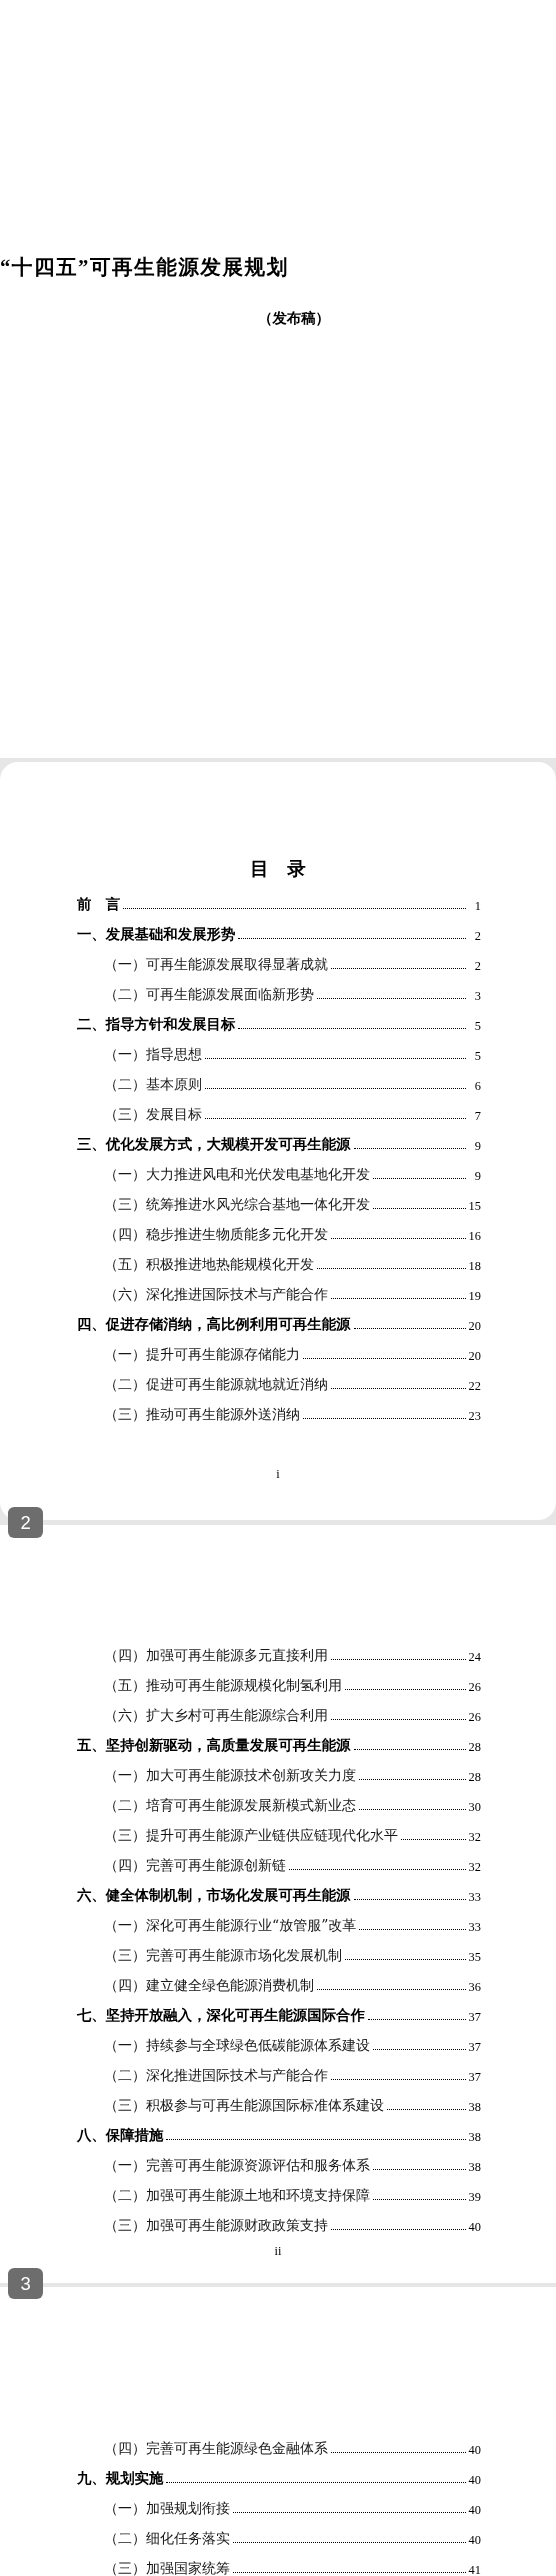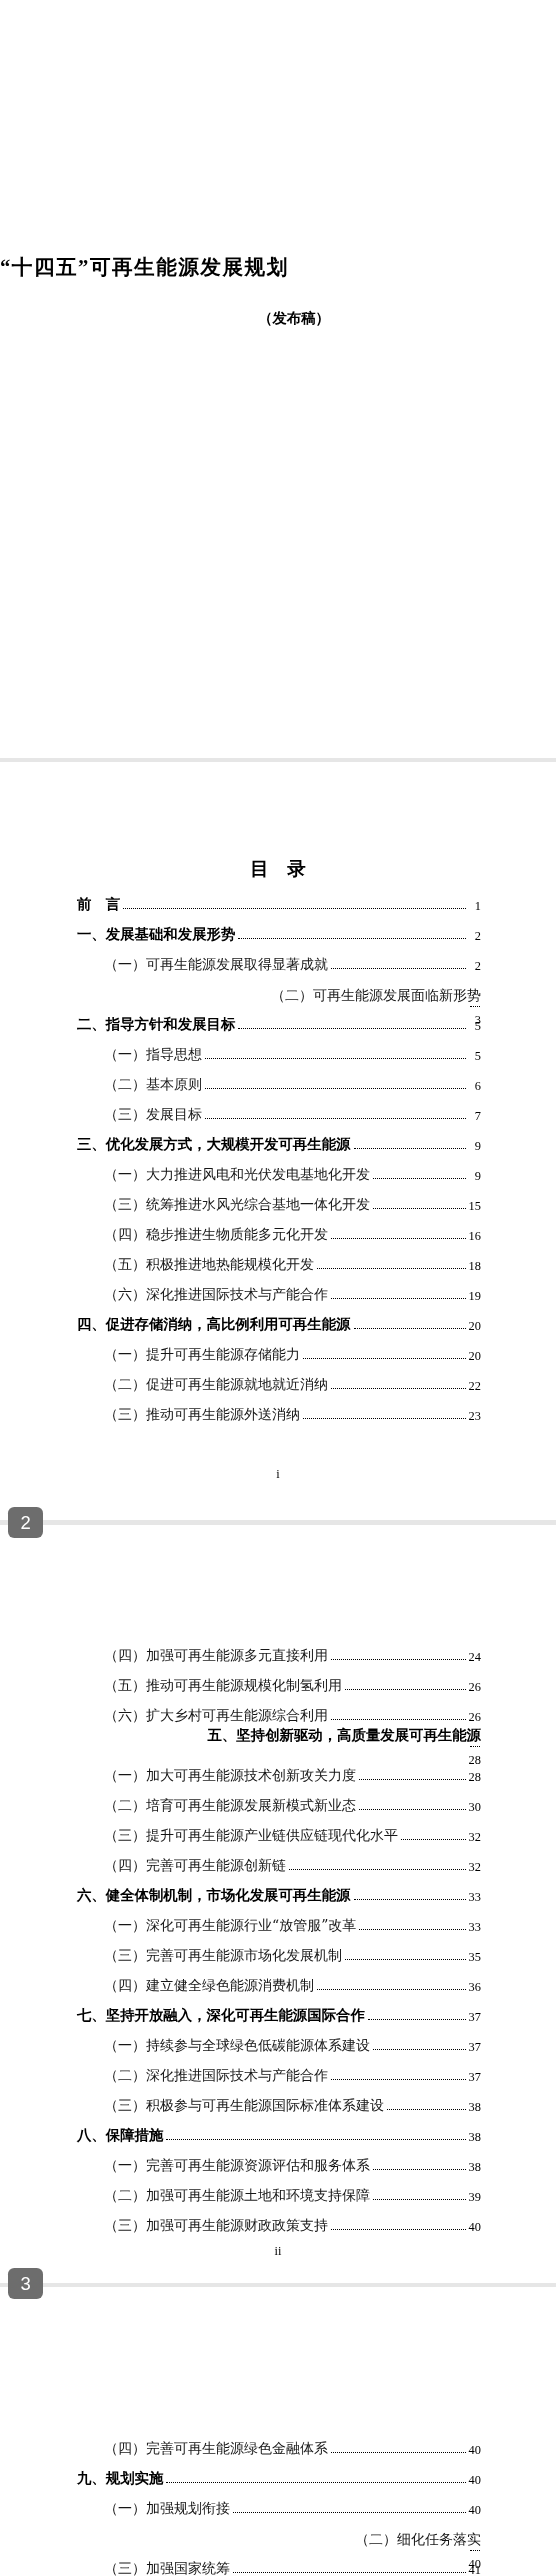--- a/index.html
+++ b/index.html
@@ -13,21 +13,21 @@
     color: #111;
   }
   .page {
     position: absolute;
     left: 0;
     width: 556px;
     height: 758px;
     background: #ffffff;
   }
   .page-1 { top: 0; }
-  .page-2 { top: 762px; }
+  .page-2 { top: 762px; border-radius: 18px; }
   .page-3 { top: 1525px; }
   .page-4 { top: 2287px; }
 
   
   .cover-title {
     position: absolute;
     top: 253px; left: 0; width: 100%;
     text-align: left;
     font-family: "Liberation Serif", serif;
     font-weight: 700;
@@ -128,21 +128,21 @@
     align-items: center;
     justify-content: center;
     font-family: "Liberation Sans", sans-serif;
     font-size: 18.5px;
     color: #ffffff;
     background: #6d6d6d;
   }
   .badge-0 { top: 1507px; }
   .badge-1 { top: 2268px; }
   .badge-2 { top: 3028px; }
-  .badge-3 { top: 3755px; flex-direction: column; }
+  .badge-3 { top: 3755px; }
 </style>
 </head>
 <body>
 
 <div id="canvas" style="background: rgb(230, 230, 230);">
 
   <div class="page page-1">
     <div class="cover-title">“十四五”可再生能源发展规划</div>
     <div class="cover-subtitle">（发布稿）</div>
   </div>

